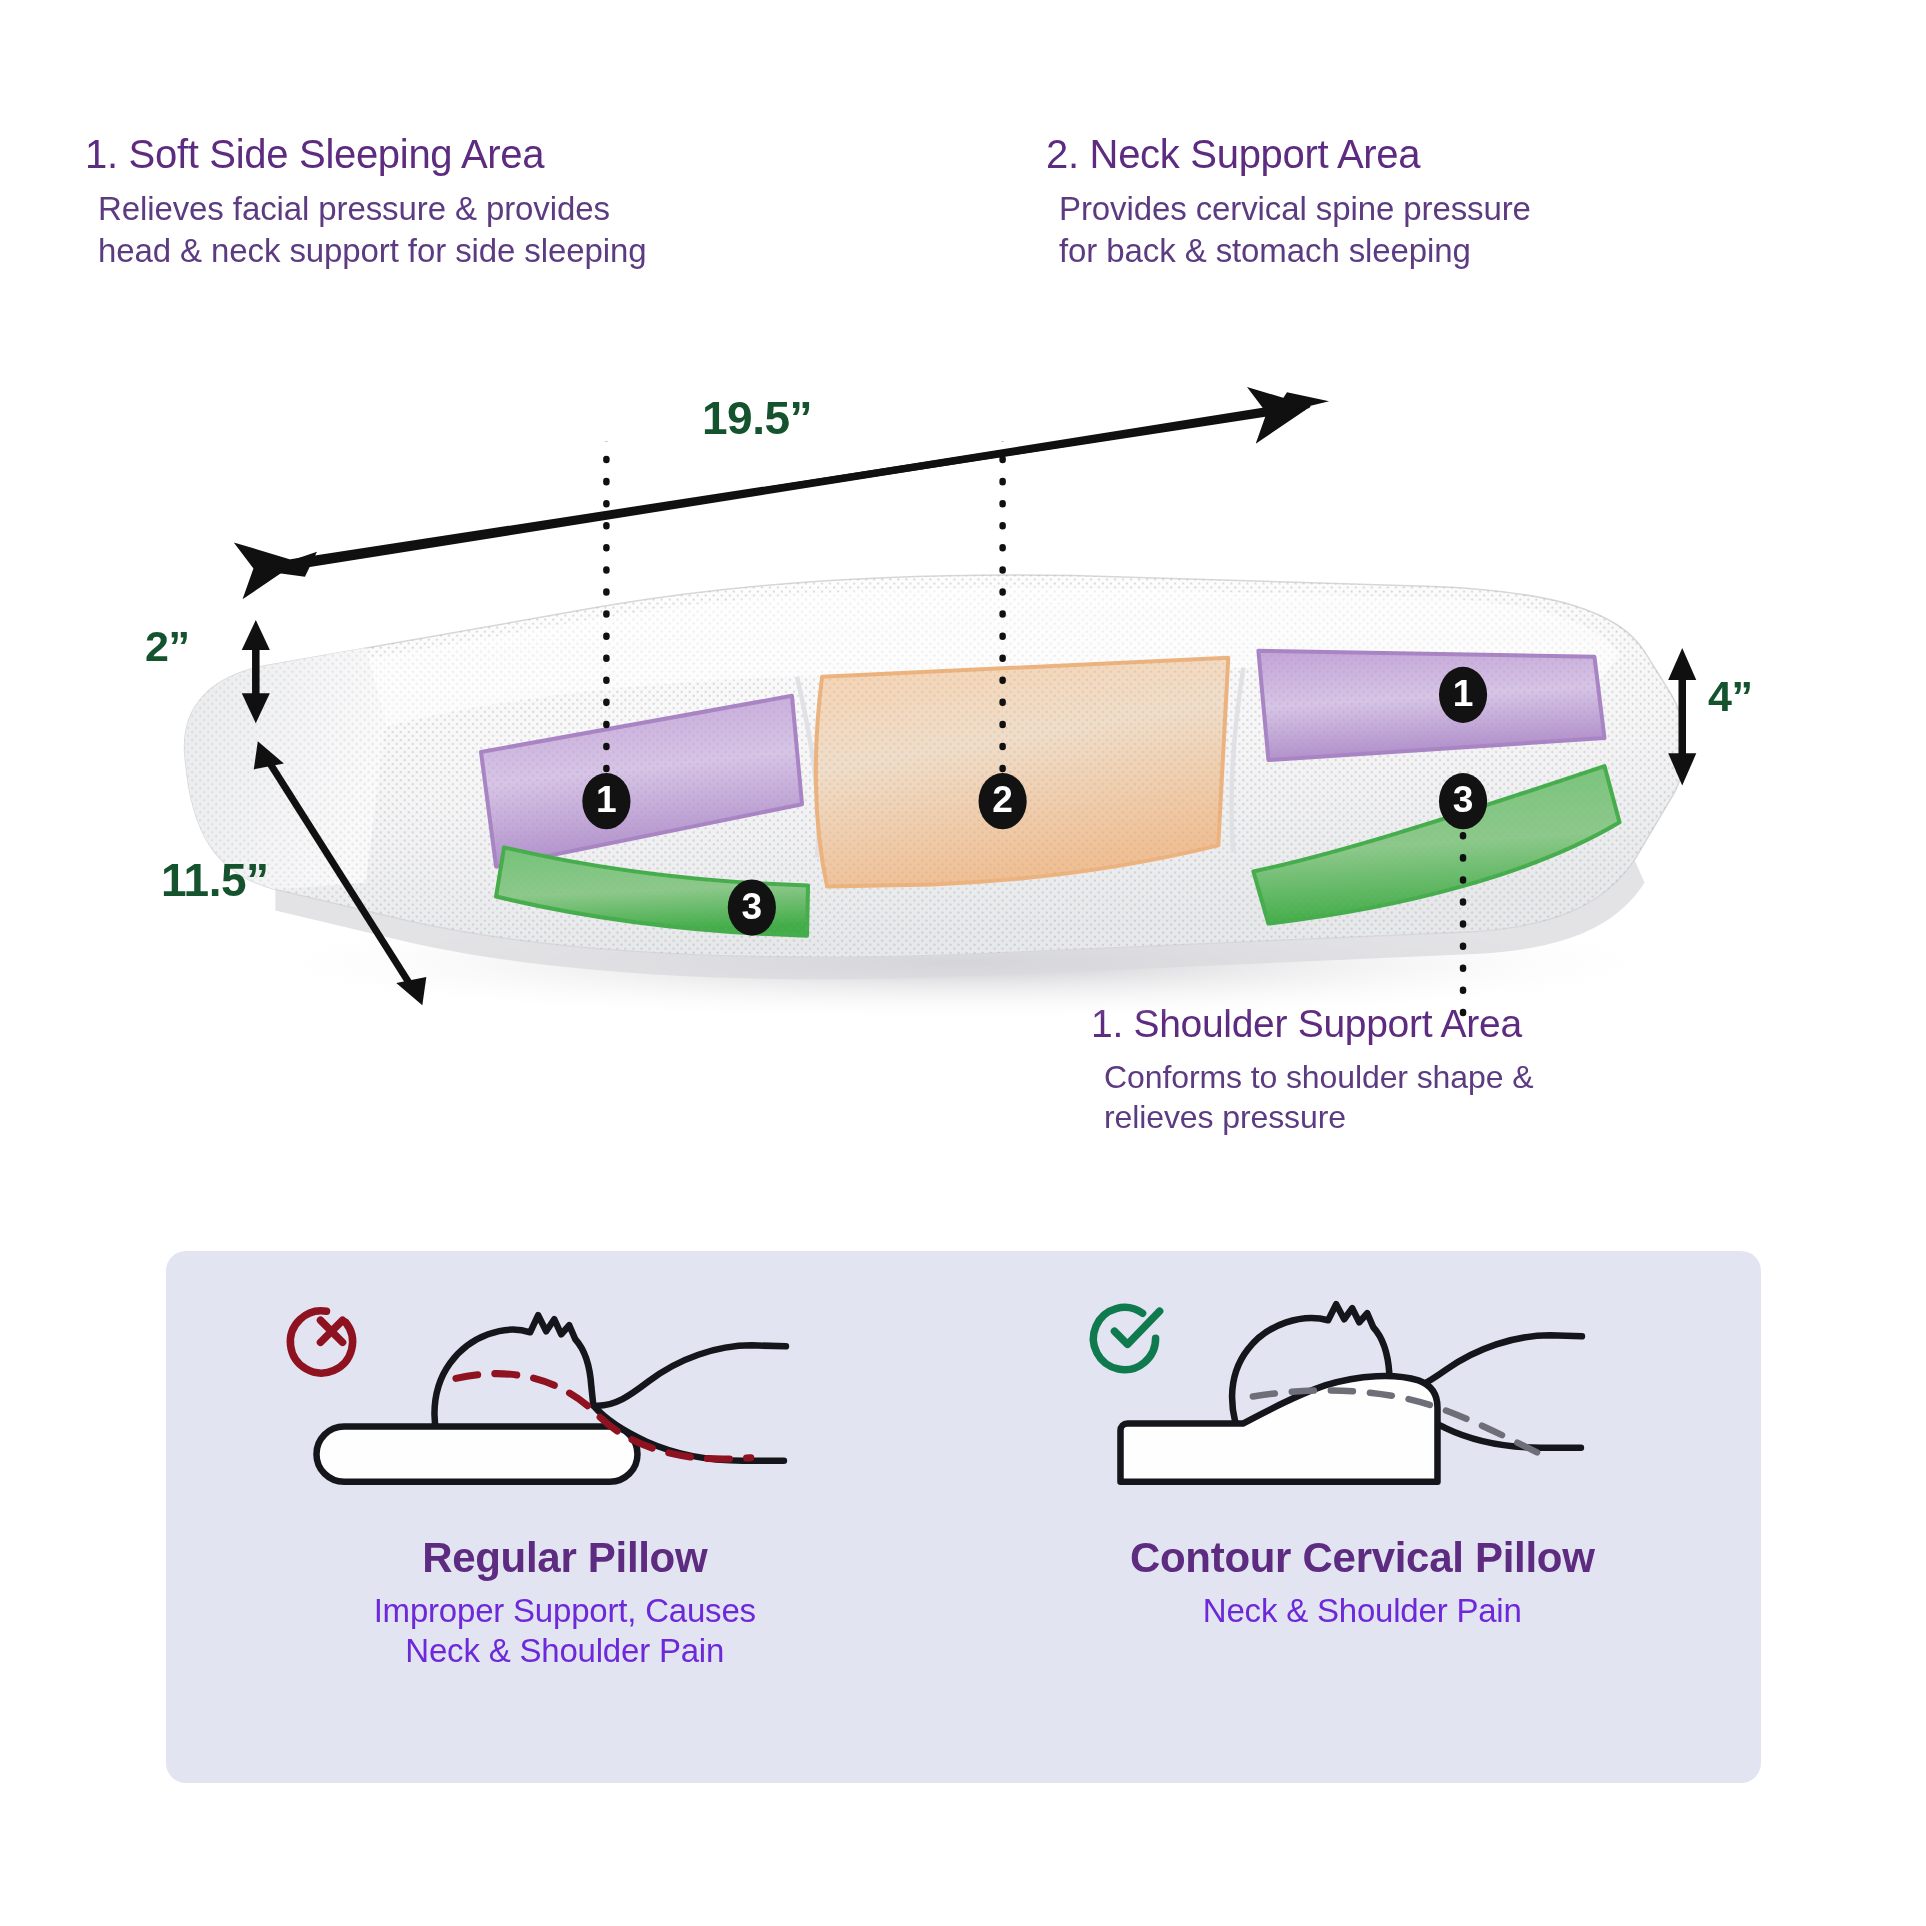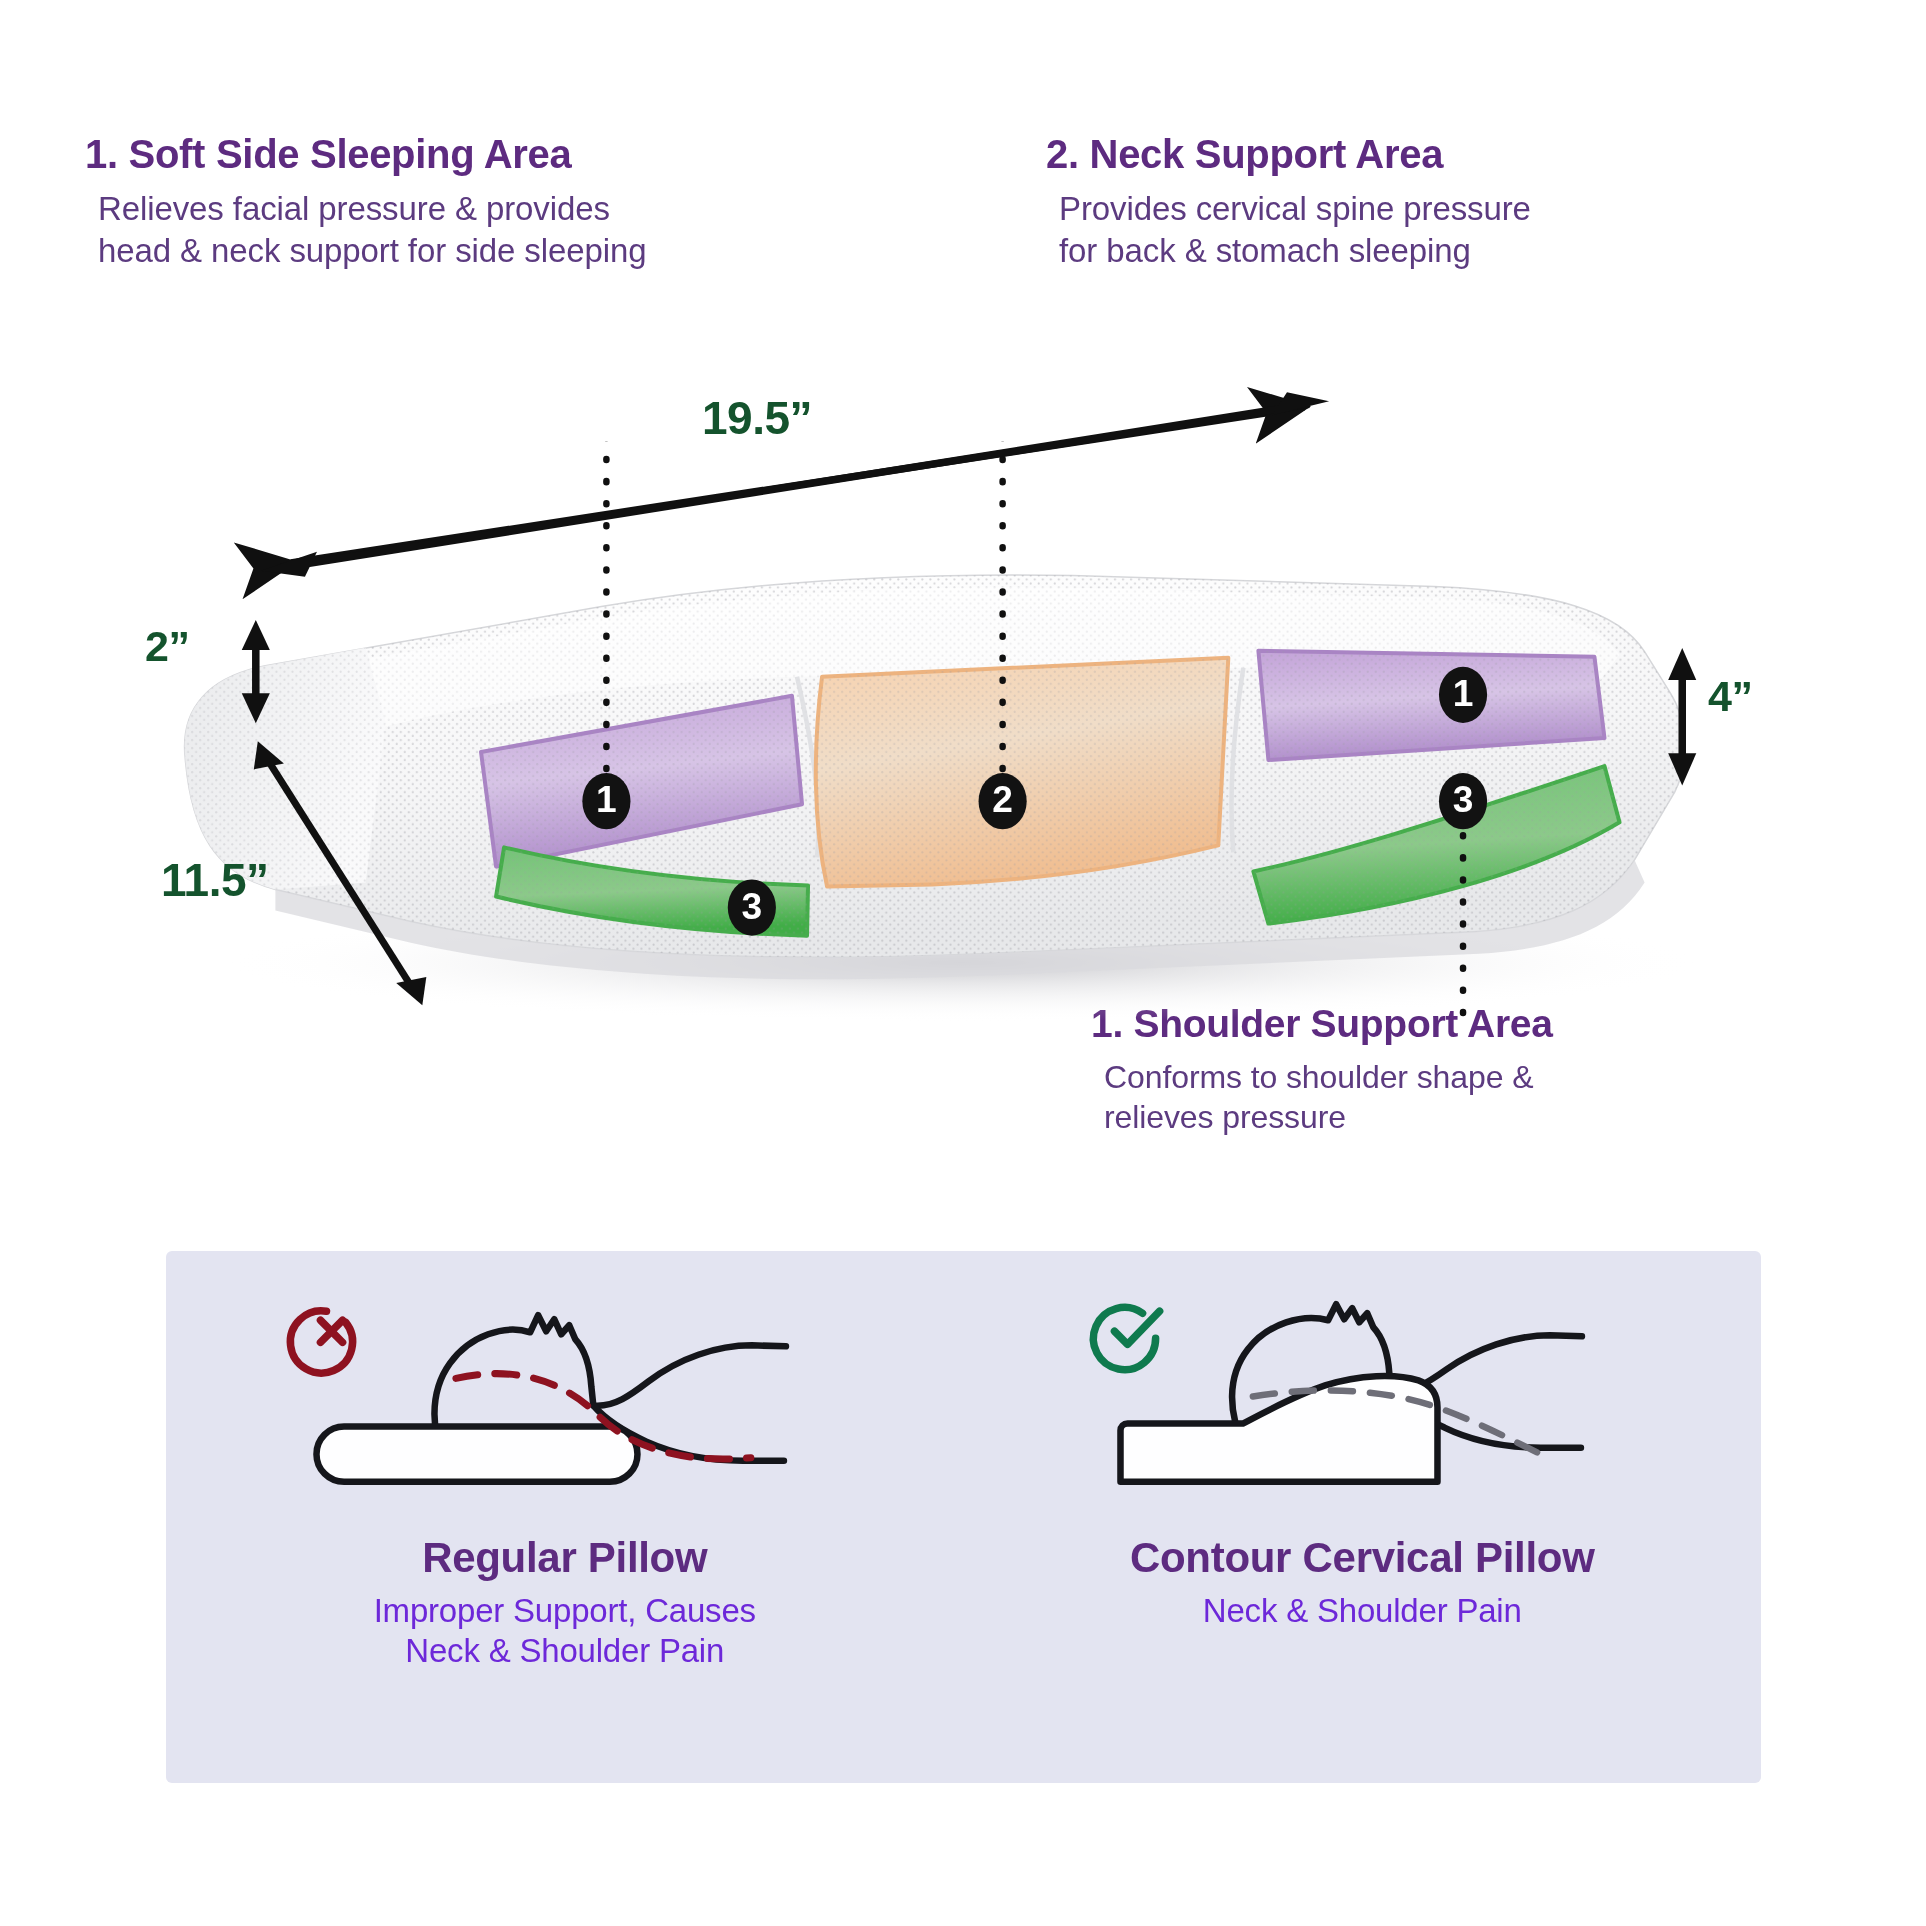--- a/index.html
+++ b/index.html
@@ -8,21 +8,21 @@
     background:#ffffff;
     font-family:"Liberation Sans", sans-serif;
     overflow:hidden;
     position:relative;
   }
   .stage{position:absolute;inset:0;}
 
   
   .callout{position:absolute;}
   .callout .ttl{
-    font-weight:bold;
+    font-weight:normal;
     font-size:40px;
     line-height:1.06;
     color:#5d2b80;
     letter-spacing:-0.3px;
     margin:0 0 7px 0;
     white-space:nowrap;
   }
   .callout .body{
     font-size:33px;
     line-height:1.25;
@@ -59,21 +59,21 @@
   #dim-height-left{left:145px;top:622px;}
   #dim-depth{left:161px;top:853px;font-size:46px;}
   #dim-height-right{left:1708px;top:672px;}
 
   
   #comparison-panel{
     position:absolute;
     left:166px; top:1251px;
     width:1595px; height:532px;
     background:#e3e4f1;
-    border-radius:6px;
+    border-radius:20px;
     display:flex;
   }
   .compare-col{
     flex:1 1 50%;
     position:relative;
     display:flex;
     flex-direction:column;
     align-items:center;
   }
   .compare-art{

